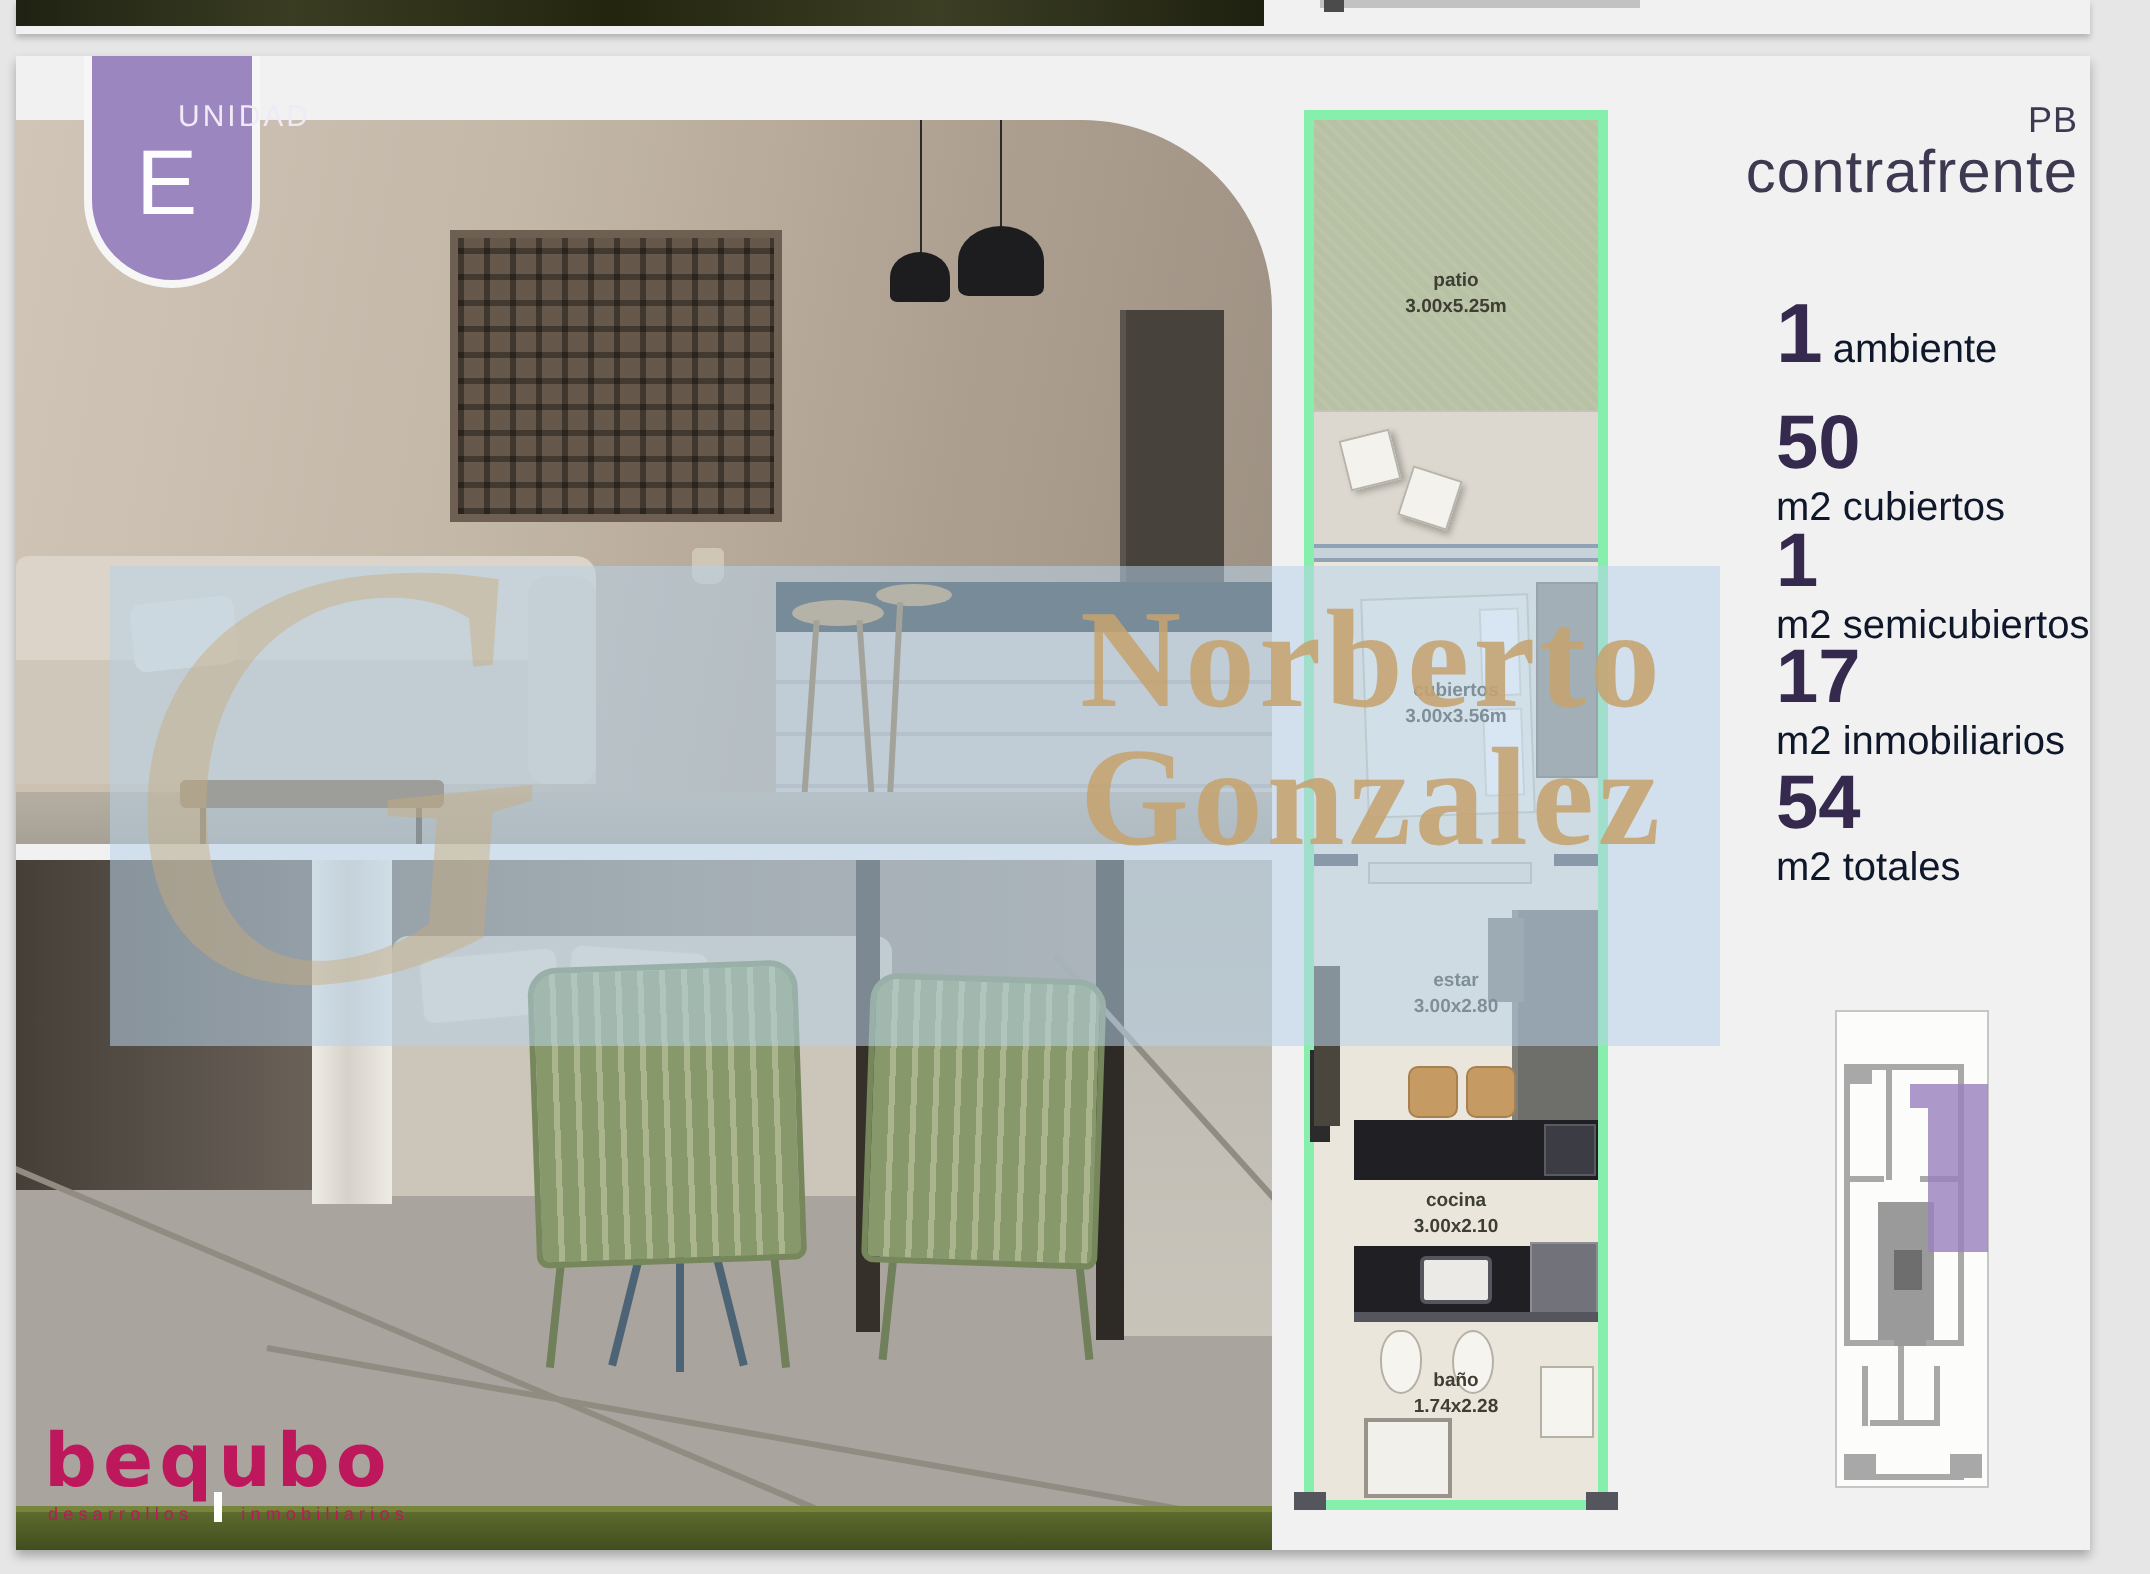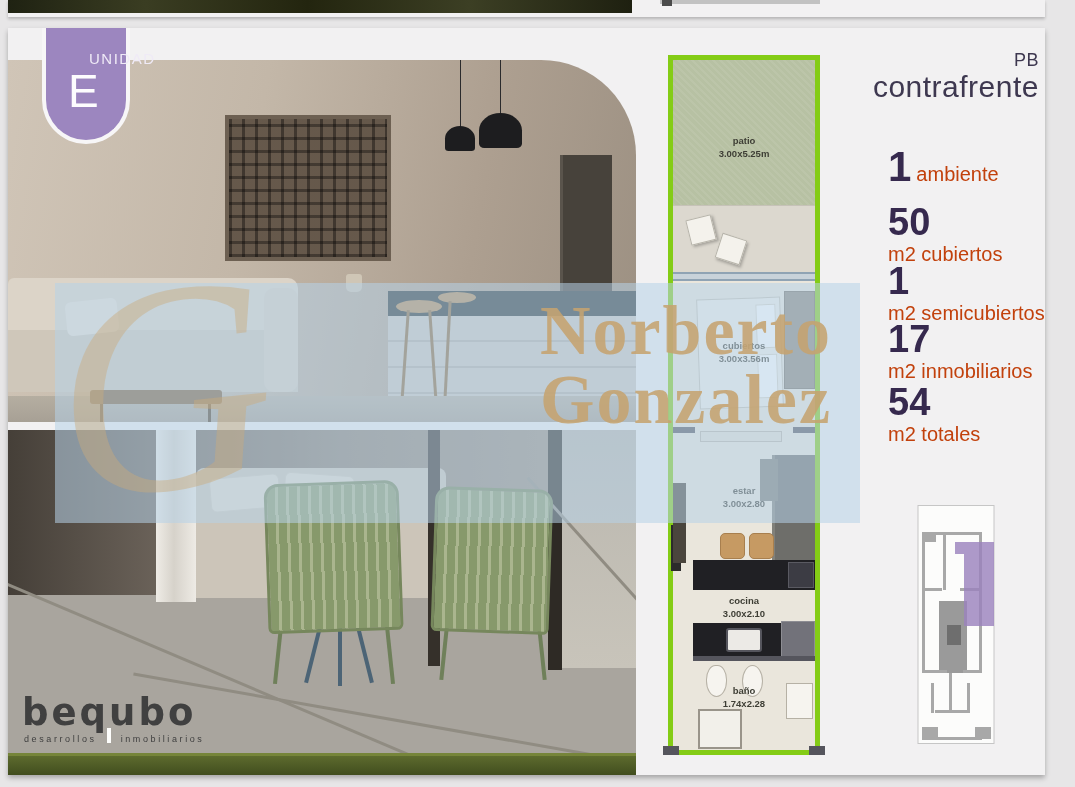--- a/index.html
+++ b/index.html
@@ -96,29 +96,29 @@
   .cleg2 { left:380px; top:196px; height:58px; transform:rotate(-6deg); }
   .cleg3 { left:434px; top:198px; height:52px; transform:rotate(6deg); }
   .cleg4 { left:532px; top:198px; height:52px; transform:rotate(-6deg); }
   .side-table-top { left:293px; top:146px; width:80px; height:28px; background:#5e7a8c; border-radius:50%; }
   .side-table-leg { width:4px; background:#4c6476; }
   .stbl1 { left:330px; top:168px; height:88px; }
   .stbl2 { left:306px; top:172px; height:82px; transform:rotate(14deg); }
   .stbl3 { left:352px; top:172px; height:82px; transform:rotate(-14deg); }
 
   
-  .brand { left:14px; top:666px; z-index:65; color:#404040; }
+  .brand { left:14px; top:684px; z-index:65; color:#be185d; }
   .brand-name { font-family:"DejaVu Sans", sans-serif; font-size:37px; font-weight:bold;
     letter-spacing:3px; line-height:1; }
   .brand-tagline { display:flex; align-items:center; gap:10px; margin-top:3px; margin-left:2px; }
   .brand-tagline span { font-size:9px; letter-spacing:2.6px; }
   .tagline-divider { width:4px; height:15px; background:#fefefc; margin-top:-8px; }
 
   
-  .plan { left:660px; top:27px; width:152px; height:700px; background:#84cc16; z-index:10;text-decoration:underline; }
+  .plan { left:644px; top:27px; width:152px; height:700px; background:#86efac; z-index:10;text-decoration:underline; }
   .plan-inner { position:absolute; inset:5px; background:#eae6dc; }
   .plan-foot { bottom:0; width:16px; height:9px; background:#55555d; }
   .pfl { left:-5px; } .pfr { right:-5px; }
   .patio-grass { left:5px; top:5px; width:142px; height:145px; background:#b7c1a3;
     background-image:repeating-linear-gradient(45deg, rgba(255,255,255,0.07) 0 2px, transparent 2px 5px); }
   .patio-paved { left:5px; top:150px; width:142px; height:67px; background:#dcd8cf;
     border-top:1px solid #c6c2b8; }
   .patio-chair { width:26px; height:26px; background:#f4f2ec; border:1px solid #b7b4aa;
     box-shadow:2px 2px 3px rgba(0,0,0,0.25); }
   .pchair1 { left:20px; top:162px; transform:rotate(-14deg); }
@@ -161,21 +161,21 @@
   .bidet  { left:74px; top:610px; width:21px; height:32px; border-radius:50%; }
   .bath-sink { left:118px; top:628px; width:27px; height:36px; }
   .shower { left:30px; top:654px; width:44px; height:40px; background:#f2f0ea; border:2px solid #99948a; }
 
   
   .location { right:6px; top:22px; text-align:right; color:#3e3850; line-height:1.12;
     letter-spacing:0.5px; z-index:20; }
   .loc1 { font-size:18px; } .loc2 { font-size:30px; }
   .stat { left:880px; z-index:20; }
   .stat-value { font-size:38px; font-weight:bold; color:#36294e; line-height:1; }
-  .stat-label { font-size:20px; color:#c2410c; margin-top:2px; }
+  .stat-label { font-size:20px; color:#0f172a; margin-top:2px; }
   .stat-inline { display:flex; align-items:baseline; gap:5px; }
   .stat-inline .stat-value { font-size:42px; }
   .stat-inline .stat-label { margin-top:0; }
   .st-ambiente { top:118px; } .st-cub { top:175px; } .st-semi { top:234px; }
   .st-desc { top:292px; } .st-tot { top:355px; }
 
   
   .key-plan { left:897px; top:477px; width:116px; height:266px; z-index:20; }
 
   

